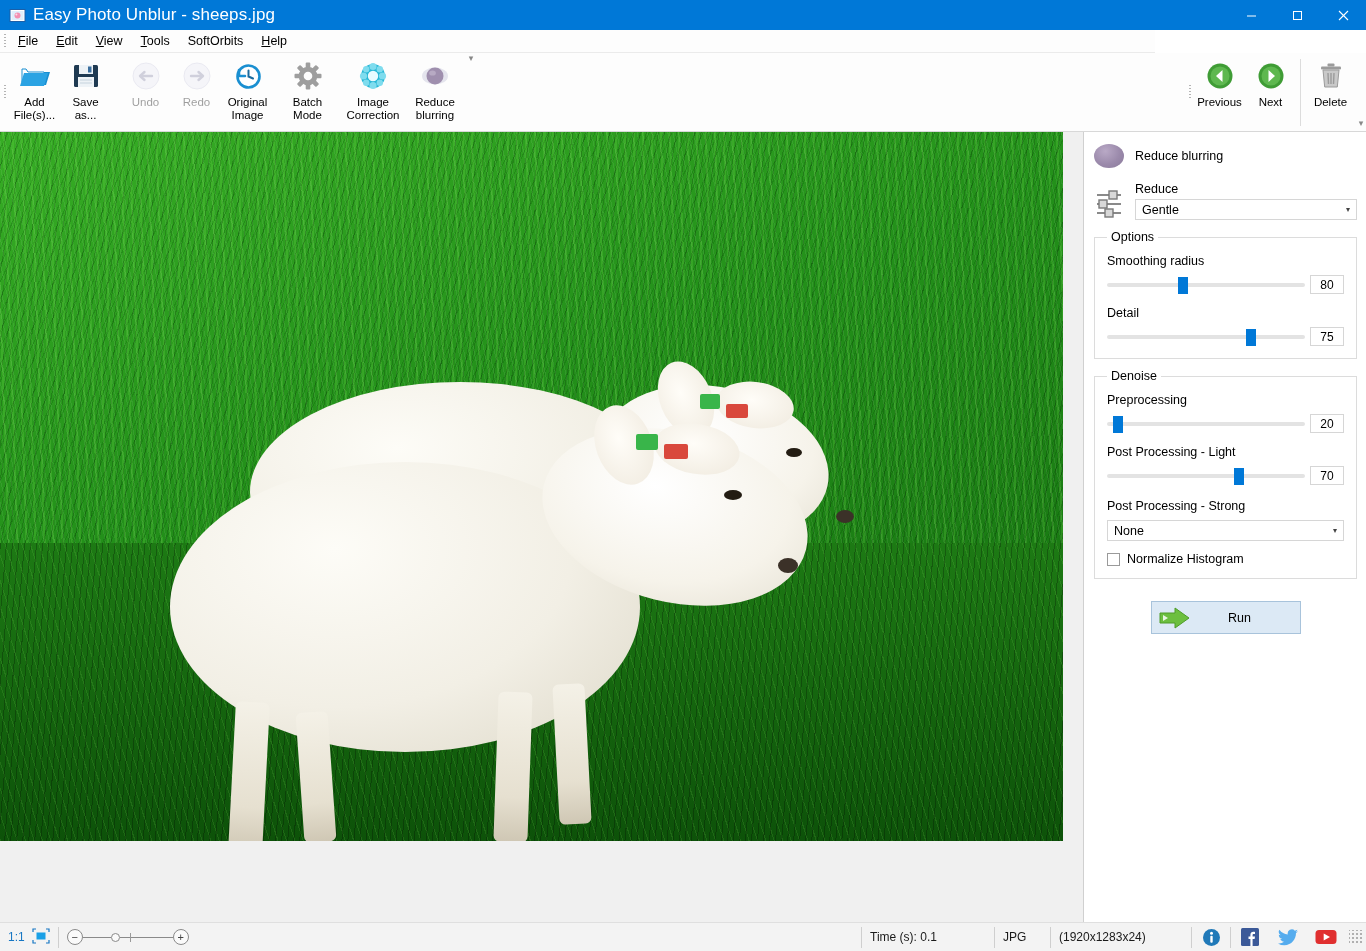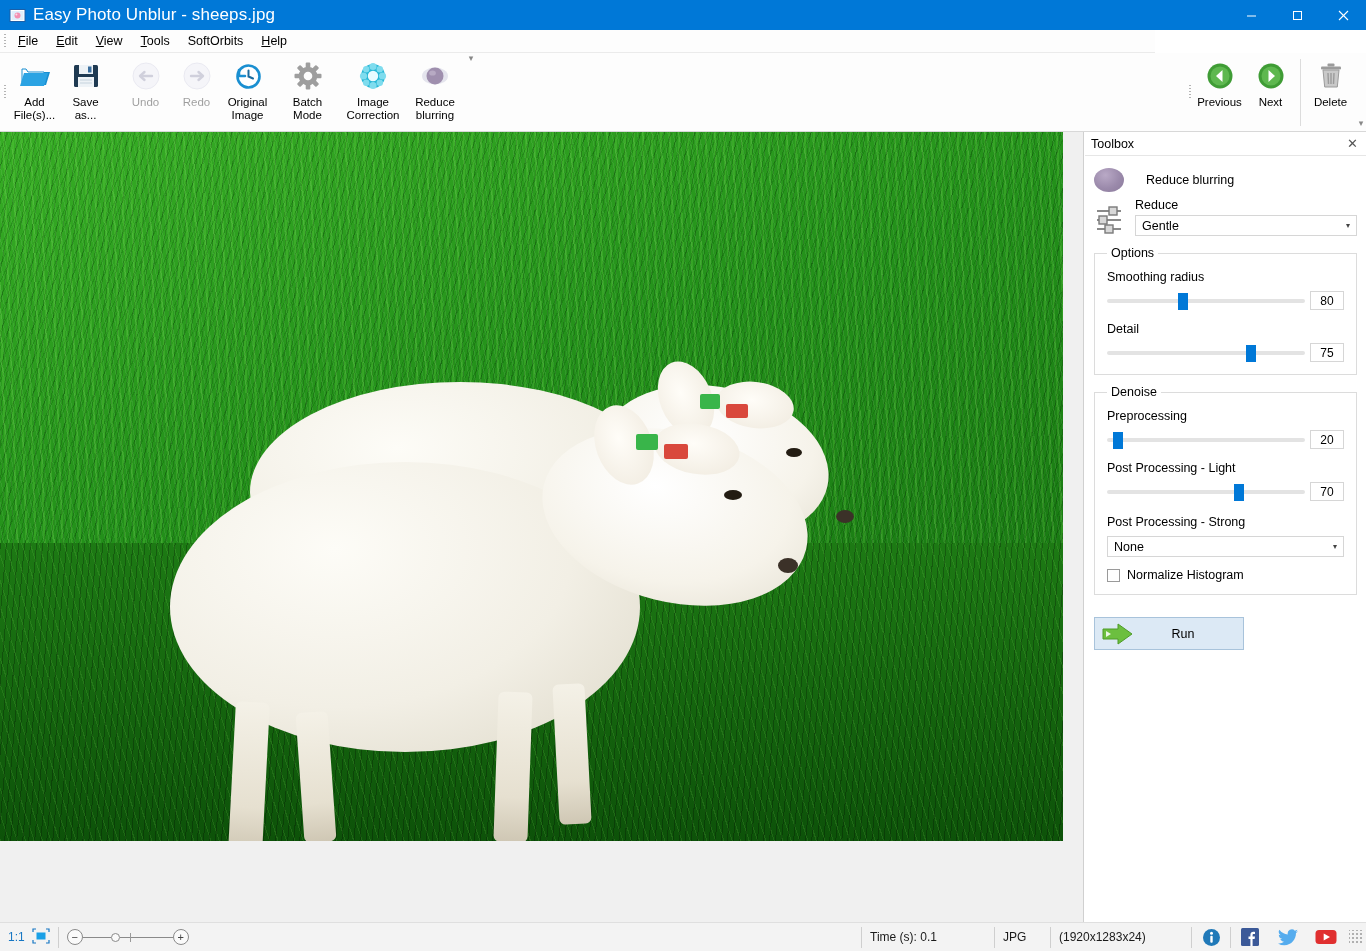--- a/index.html
+++ b/index.html
@@ -96,21 +96,21 @@
     position: absolute; left: 1085px; top: 132px; width: 281px; height: 790px;
     background: #ffffff;
   }
   .tbx-header {
     height: 24px; display: flex; align-items: center; justify-content: space-between;
     padding: 0 8px 0 6px; background: #ffffff; border-bottom: 1px solid #e6e6e6;
   }
   .tbx-title { font-size: 12.5px; color: #000; }
   .tbx-close { font-size: 13px; color: #555; cursor: default; line-height: 1; }
   .tbx-body { padding: 12px 9px 0 9px; }
-  .tbx-row { display: flex; align-items: center; gap: 22px; margin-bottom: 6px; }
+  .tbx-row { display: flex; align-items: center; gap: 11px; margin-bottom: 14px; }
   .blob { width: 30px; height: 24px; border-radius: 50%;
     background: radial-gradient(ellipse at 38% 30%, #b9a9c6 0%, #9b8aab 55%, #8a7a9b 100%); flex: none; }
   .tbx-row-label { font-size: 12.5px; color: #000; }
   .presets-row { display: flex; align-items: flex-end; gap: 11px; margin-bottom: 8px; }
   .slider-icon { width: 30px; height: 32px; flex: none; }
   .presets-col { flex: 1; }
   .field-label { font-size: 12.5px; color: #000; margin-bottom: 3px; }
   .combo {
     height: 21px; border: 1px solid #d6d6d6; background: #fff;
     display: flex; align-items: center; padding: 0 4px 0 6px;
@@ -129,21 +129,21 @@
   .track { position: relative; flex: 1; height: 18px; }
   .track .bar { position: absolute; left: 0; right: 0; top: 7px; height: 4px; background: #e3e3e3; border-radius: 2px; }
   .track .knob { position: absolute; top: 1px; width: 10px; height: 17px; background: #0078d7; }
   .numbox {
     width: 34px; height: 19px; border: 1px solid #d6d6d6; background: #fff;
     font-size: 12px; display: flex; align-items: center; justify-content: center; color: #000;
   }
   .check-row { display: flex; align-items: center; gap: 7px; margin-top: 11px; }
   .checkbox { width: 13px; height: 13px; border: 1px solid #9a9a9a; background: #fff; flex: none; }
   .check-label { font-size: 12.5px; color: #000; }
-  .run-wrap { display: flex; justify-content: flex-start; margin-top: 22px; }
+  .run-wrap { display: flex; justify-content: center; margin-top: 22px; }
   .run-btn {
     width: 150px; height: 33px; background: #dce9f5; border: 1px solid #a8c3db;
     display: flex; align-items: center; cursor: default;
   }
   .run-arrow { width: 46px; display: flex; align-items: center; justify-content: center; }
   .run-label { flex: 1; text-align: center; font-size: 12.5px; padding-right: 18px; color: #000; }
 
   
   .statusbar {
     position: absolute; left: 0; top: 922px; width: 1366px; height: 29px;
@@ -441,24 +441,20 @@
       <div class="eye" style="left:724px; top:358px; width:18px; height:10px;"></div>
       <div class="nose" style="left:778px; top:426px; width:20px; height:15px;"></div>
       <div class="lamb-leg" style="position:absolute; left:232px; top:570px; width:34px; height:150px; transform:rotate(3deg);"></div>
       <div class="lamb-leg" style="position:absolute; left:300px; top:580px; width:32px; height:130px; transform:rotate(-4deg);"></div>
       <div class="lamb-leg" style="position:absolute; left:496px; top:560px; width:34px; height:150px; transform:rotate(2deg);"></div>
       <div class="lamb-leg" style="position:absolute; left:556px; top:552px; width:32px; height:140px; transform:rotate(-3deg);"></div>
     </div>
   </div>
 
   <div class="toolbox">
-    <div class="tbx-header">
-      <span class="tbx-title">Toolbox</span>
-      <span class="tbx-close">✕</span>
-    </div>
 
     <div class="tbx-body">
       <div class="tbx-row">
         <div class="blob"></div>
         <span class="tbx-row-label">Reduce blurring</span>
       </div>
 
       <div class="presets-row">
         <div class="slider-icon">
           <svg width="30" height="32" viewBox="0 0 30 32">

